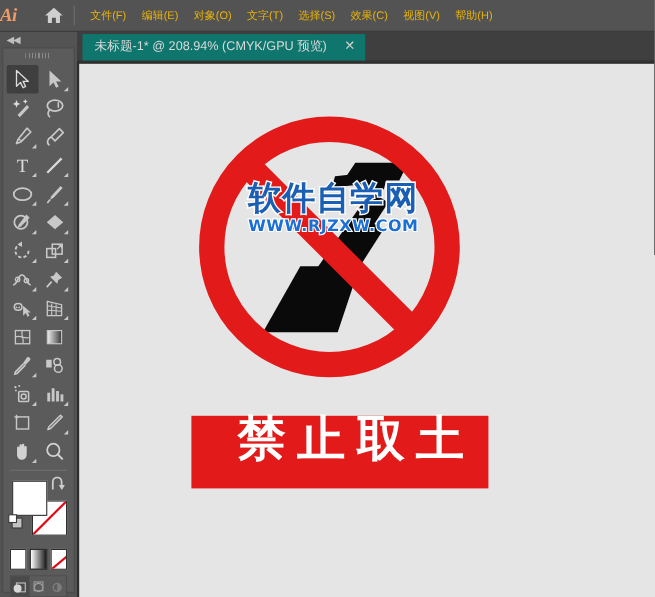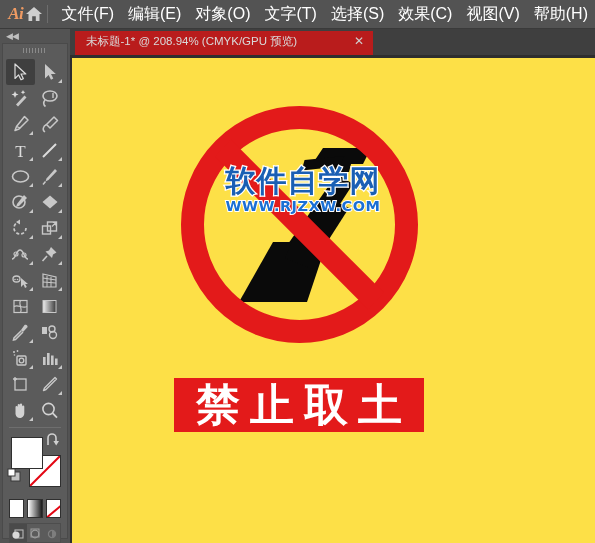--- a/index.html
+++ b/index.html
@@ -27,68 +27,67 @@
     left: 0; top: 0;
     width: 595px; height: 29px;
     background: #535353;
     display: flex;
     align-items: center;
     border-bottom: 1px solid #3a3a3a;
     box-sizing: border-box;
   }
   .ai-logo {
     width: 34px;
-    text-align: right;
+    text-align: left;
     color: #f09b63;
     font-size: 17px;
     font-weight: bold;
     font-style: italic;
     font-family: "Liberation Serif", serif;
     letter-spacing: -0.5px;
   }
   .home-icon {
     width: 30px;
     display: flex;
     align-items: center;
     justify-content: center;
   }
   .home-icon svg { display: block; }
   .mb-sep {
     width: 1px; height: 18px;
     background: #6d6d6d;
     margin: 0 7px 0 3px;
   }
   .menu-item {
-    color: #ffffff;
-    font-size: 16px;
+    color: #eab308;
+    font-size: 10px;
     padding: 3px 7px;
     white-space: nowrap;
     cursor: default;
   }
 
   
   .tabbar {
     position: absolute;
     left: 70px; top: 29px;
     width: 525px; height: 27px;
     background: #3f3f3f;
     border-bottom: 1px solid #2e2e2e;
     box-sizing: border-box;
   }
   .doc-tab {
     position: absolute;
     left: 5px; top: 2px;
     height: 24px;
-    background: #b91c1c;
+    background: #0f766e;
     display: flex;
     align-items: center;
     padding: 0 9px 4px 11px;
     box-sizing: border-box;
     cursor: default;
-    gap: 41px;
   }
   .doc-tab-label {
     color: #d9d9d9;
     font-size: 11.5px;
     white-space: nowrap;
   }
   .doc-tab-close {
     color: #cfcfcf;
     font-size: 12px;
     margin-left: 16px;
@@ -257,21 +256,21 @@
     position: absolute;
     left: 70px; top: 56px;
     width: 525px; height: 487px;
     background: #2e2e2e;
     overflow: hidden;
   }
   .artboard {
     position: absolute;
     left: 2px; top: 2px;
     right: 0; bottom: 0;
-    background: #fde047;
+    background: #e5e5e5;
   }
 
   
   .sign {
     position: absolute;
     left: 105px; top: 44px;
     width: 245px; height: 245px;
   }
   .sign svg { display: block; }
 
@@ -303,25 +302,25 @@
     margin-top: 3px;
     -webkit-text-stroke: 2px #ffffff;
     paint-order: stroke fill;
     font-family: "DejaVu Sans", "Liberation Sans", sans-serif;
   }
 
   
   .banner {
     position: absolute;
     left: 102px; top: 320px;
-    width: 250px; height: 54px;
+    width: 250px; height: 66px;
     background: #e31a1a;
     display: flex;
-    align-items: center;
     justify-content: center;
+    padding-left: 20px;
   }
   .banner-text {
     color: #ffffff;
     font-size: 44px;
     font-weight: bold;
     letter-spacing: 10px;
     text-indent: 10px;
     line-height: 1;
     font-family: "DejaVu Sans", "Liberation Sans", sans-serif;
   }

